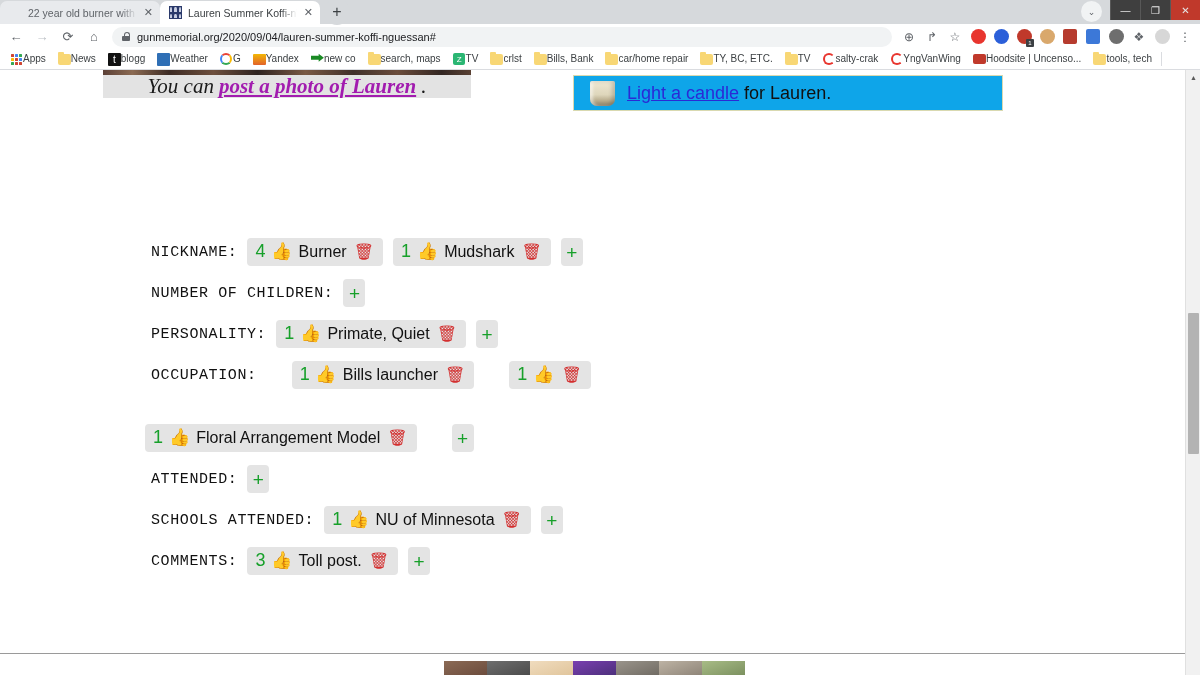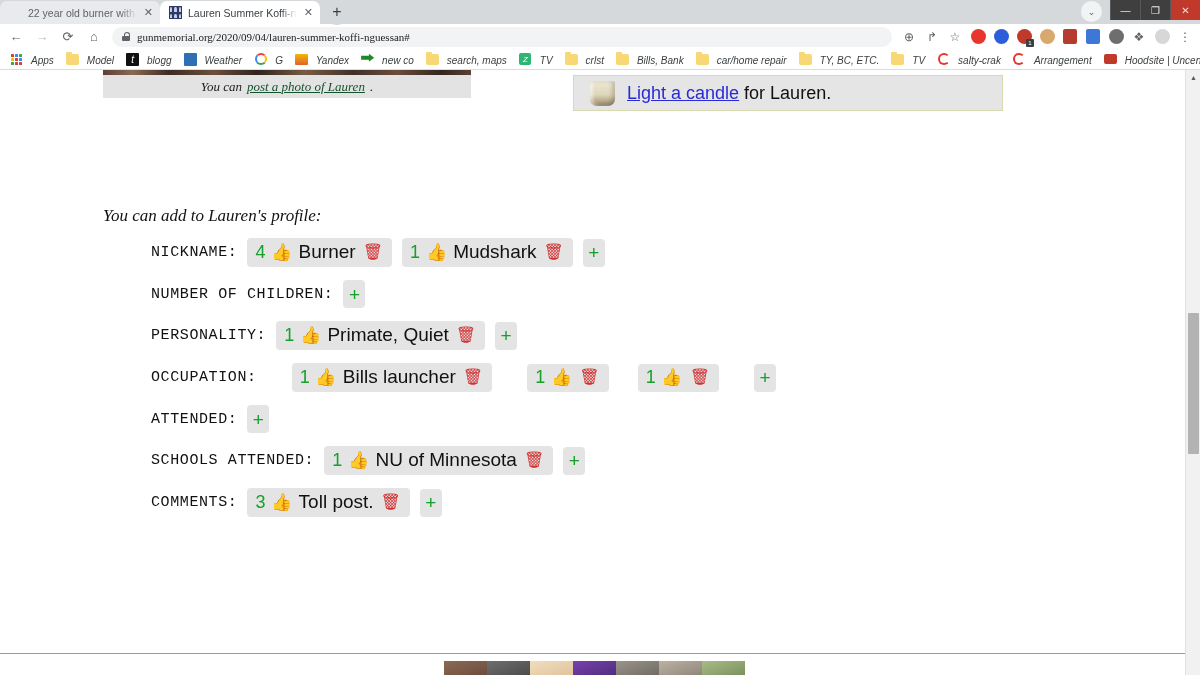--- a/index.html
+++ b/index.html
@@ -93,21 +93,21 @@
   .lock { width: 8px; height: 9px; position: relative; flex: 0 0 8px; }
   .lock::before {
     content: ""; position: absolute; left: 0; bottom: 0;
     width: 8px; height: 5.5px; background: #5f6368; border-radius: 1px;
   }
   .lock::after {
     content: ""; position: absolute; left: 1.8px; top: 0;
     width: 4.4px; height: 4.4px; border: 1.3px solid #5f6368;
     border-bottom: none; border-radius: 3px 3px 0 0;
   }
-  .url { white-space: nowrap; overflow: hidden; font-family: Liberation Serif, serif; }
+  .url { white-space: nowrap; overflow: hidden; }
   .tb-icons { display: flex; align-items: center; gap: 1px; }
   .tbi {
     width: 22px; height: 22px; display: flex; align-items: center; justify-content: center;
     font-size: 12px; color: #5f6368; position: relative;
   }
   .ext { width: 15px; height: 15px; border-radius: 50%; }
   .ext-sq { width: 14px; height: 15px; border-radius: 2px; }
   .badge {
     position: absolute; right: 1px; bottom: 1px;
     background: #3c4043; color:#fff; font-size: 6px;
@@ -115,21 +115,21 @@
     display:flex; align-items:center; justify-content:center;
   }
 
   
   .bookmarks {
     height: 21px; background: #fff;
     display: flex; align-items: center; gap: 0px;
     padding: 0 4px; border-bottom: 1px solid #dadce0;
     font-size: 10px; color: #3c4043; overflow: hidden;
   }
-  .bm { display: flex; align-items: flex-end; gap: 8px; padding: 0 6px; white-space: nowrap; font-style: italic; }
+  .bm { display: flex; align-items: flex-start; gap: 0; padding: 0 6px; white-space: nowrap; }
   .bm-ico { width: 13px; height: 13px; flex: 0 0 13px; display:flex; align-items:center; justify-content:center; }
   .folder {
     width: 13px; height: 11px; background: #f8d775;
     border-radius: 1px 2px 2px 2px; position: relative;
   }
   .folder::before {
     content:""; position:absolute; left:0; top:-2px; width:6px; height:3px;
     background:#f8d775; border-radius:1px 1px 0 0;
   }
   .apps-grid {
@@ -157,27 +157,27 @@
   
   .clip-strip {
     position: absolute; left: 103px; top: 0px; width: 368px; height: 5px;
     background: linear-gradient(90deg,#5b4036 0%,#8b6a52 8%,#3d2b24 18%,#6d4f3d 30%,
       #2e2320 42%,#7a5a44 55%,#40302a 68%,#6b4d3b 80%,#332622 92%,#5a4134 100%);
   }
   .photo-note {
     position: absolute; left: 103px; top: 5px; width: 368px; height: 23px;
     background: #e3e3e3; display: flex; align-items: center; justify-content: center;
     font-family: "Liberation Serif", serif; font-style: italic;
-    font-size: 13px; color: #1a1a1a; gap: 5px;
-  }
-  .photo-note a { color: #14532d; }
+    font-size: 21px; color: #1a1a1a; gap: 5px;
+  }
+  .photo-note a { color: #a21caf; font-weight: bold; }
 
   .candle-box {
     position: absolute; left: 573px; top: 5px; width: 430px; height: 36px;
-    background: #e5e5e5; border: 1px solid #d9d9b0;
+    background: #0ea5e9; border: 1px solid #d9d9b0;
     display: flex; align-items: center; gap: 12px; padding-left: 16px;
   }
   .candle-img {
     width: 25px; height: 25px;
     background: linear-gradient(180deg,#efe9d4 0%,#ded6bb 55%,#b9ad8e 78%,#8b8068 100%);
     border-radius: 2px 2px 7px 7px;
     box-shadow: inset -3px 0 4px rgba(0,0,0,.18), inset 3px 0 3px rgba(255,255,255,.5);
   }
   .candle-text { font-size: 18px; color: #111; }
   .candle-text a { color: #2a2ad6; }
@@ -200,21 +200,21 @@
     white-space: nowrap;
   }
   .tag {
     background: #e4e4e4; border-radius: 4px;
     padding: 3px 9px 4px 8px;
     display: inline-flex; align-items: center; gap: 6px;
     font-size: 19px; color: #111; white-space: nowrap;
   }
   .tag .cnt { color: #17a02a; font-size: 18px; }
   .thumb { color: #17a02a; font-size: 17px; line-height: 1; }
-  .tag .txt { font-size: 19px; text-align: right; }
+  .tag .txt { font-size: 16px; text-align: right; }
   .trash { font-size: 16px; color: #d32f2f; line-height: 1; margin-left: 1px; }
   .plus-btn {
     background: #e4e4e4; border-radius: 4px;
     width: 22px; height: 28px;
     display: inline-flex; align-items: center; justify-content: center;
     color: #17a02a; font-size: 19px; line-height: 1;
   }
 
   
   .footer-rule {
@@ -340,21 +340,21 @@
             <i></i>
             <i></i>
           </span>
         </span>
       <span>Apps</span>
     </div>
     <div class="bm">
       <span class="bm-ico">
           <span class="folder"></span>
         </span>
-      <span>Model</span>
+      <span>News</span>
     </div>
     <div class="bm">
       <span class="bm-ico">
           <span style="width:13px;height:13px;background:#111;color:#fff;font-size:10px;display:flex;align-items:center;justify-content:center;border-radius:1px;">t</span>
         </span>
       <span>blogg</span>
     </div>
     <div class="bm">
       <span class="bm-ico">
           <span style="width:13px;height:13px;background:#2f6fb5;border-radius:1px;"></span>
@@ -424,21 +424,21 @@
     <div class="bm">
       <span class="bm-ico">
           <span style="width:12px;height:12px;border-radius:50%;border:2.5px solid #e8352e;border-right-color:transparent;"></span>
         </span>
       <span>salty-crak</span>
     </div>
     <div class="bm">
       <span class="bm-ico">
           <span style="width:12px;height:12px;border-radius:50%;border:2.5px solid #e8352e;border-right-color:transparent;"></span>
         </span>
-      <span>Arrangement</span>
+      <span>YngVanWing</span>
     </div>
     <div class="bm">
       <span class="bm-ico">
           <span style="width:13px;height:10px;background:#c0392b;border-radius:2px;"></span>
         </span>
       <span>Hoodsite | Uncenso...</span>
     </div>
     <div class="bm">
       <span class="bm-ico">
           <span class="folder"></span>
@@ -459,21 +459,20 @@
         <span>You can </span>
           <a href="#">post a photo of Lauren</a>
           <span>.</span>
       </div>
 
       <div class="candle-box">
         <span class="candle-img"></span>
         <span class="candle-text"><a href="#">Light a candle</a><span> for Lauren.</span></span>
       </div>
 
-      <div class="add-intro">You can add to Lauren's profile:</div>
 
       <div class="fields">
 
         <div class="field-row">
           <span class="field-label">NICKNAME:</span>
           <span class="tag">
             <span class="cnt">4</span>
             <span class="thumb">👍</span>
             <span class="txt">Burner</span>
             <span class="trash">🗑</span>
@@ -512,20 +511,21 @@
             <span class="trash">🗑</span>
           </span>
           <span class="tag">
             <span class="cnt">1</span>
             <span class="thumb">👍</span>
             <span class="trash">🗑</span>
           </span>
           <span class="tag" style="margin-left:-6px;">
             <span class="cnt">1</span>
             <span class="thumb">👍</span>
+            <span class="txt">Floral Arrangement Model</span>
             <span class="trash">🗑</span>
           </span>
           <span class="plus-btn">+</span>
         </div>
 
         <div class="field-row">
           <span class="field-label">ATTENDED:</span>
           <span class="plus-btn">+</span>
         </div>
 

